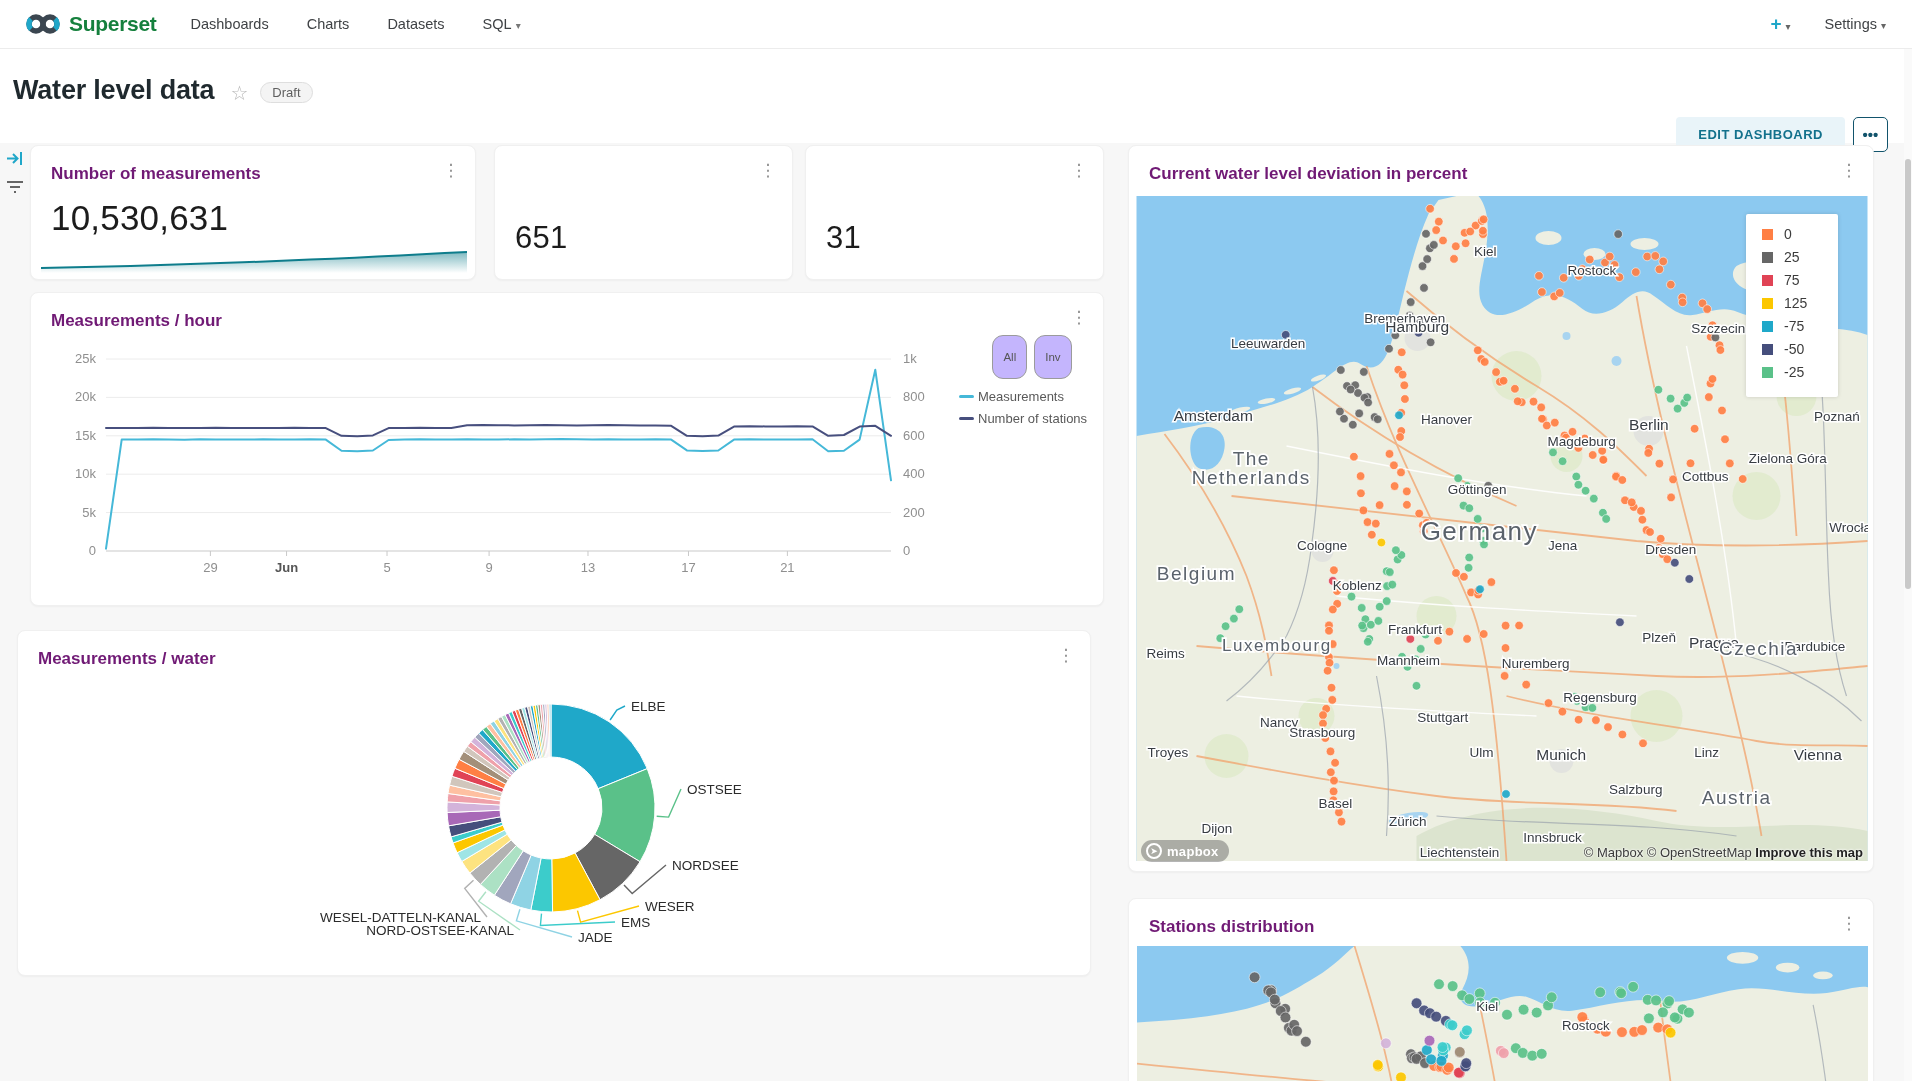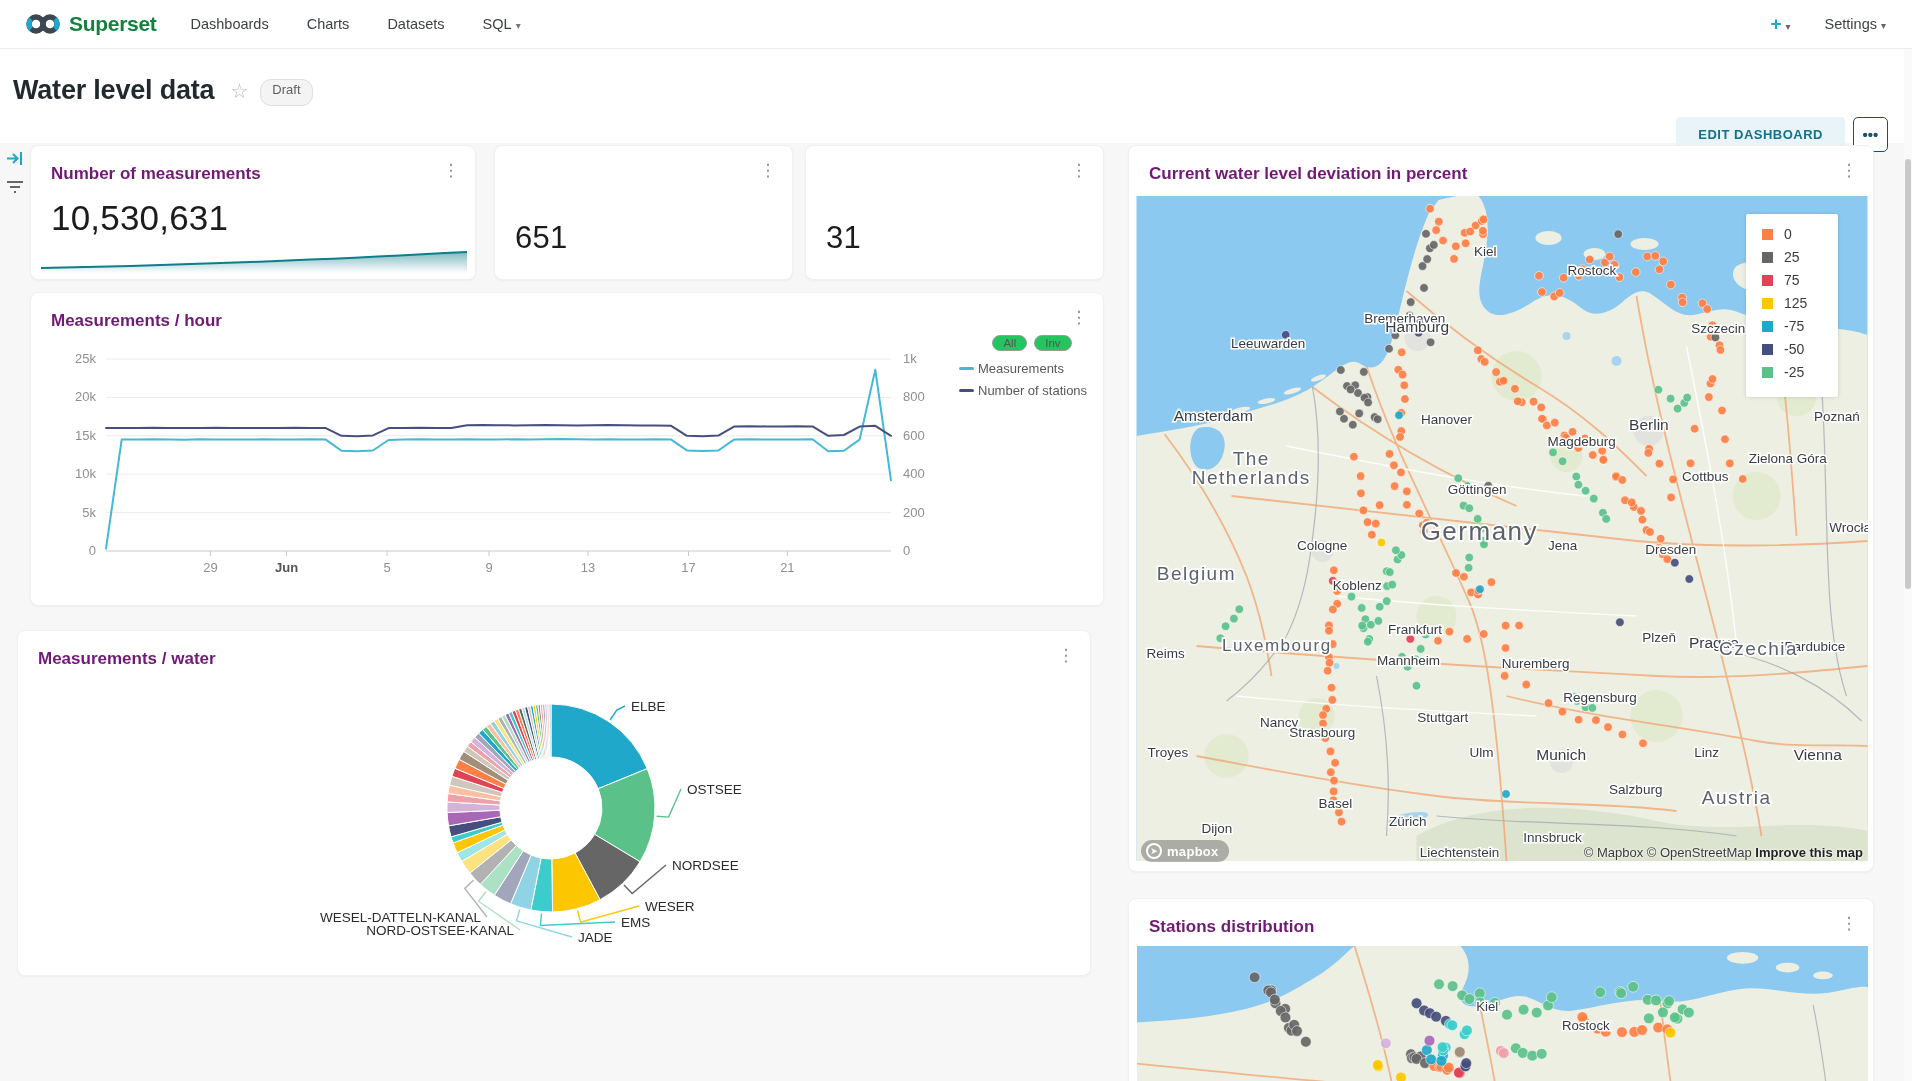--- a/index.html
+++ b/index.html
@@ -12,21 +12,21 @@
   .brand-name{font-size:21px;font-weight:bold;color:#15803d;letter-spacing:-0.3px;}
   .nav-items{display:flex;align-items:center;gap:38px;}
   .nav-item{font-size:14.5px;color:#3f4245;cursor:pointer;}
   .nav-item .caret{font-size:10px;color:#777;margin-left:4px;}
   .nav-right{margin-left:auto;display:flex;align-items:center;gap:34px;}
   .nav-plus{color:#20A7C9;font-size:19px;font-weight:bold;}
   .nav-plus .caret,.nav-settings .caret{font-size:10px;color:#666;margin-left:4px;font-weight:normal;}
   .nav-settings{font-size:14.5px;color:#3f4245;}
   
   .pageheader{position:absolute;left:0;top:49px;width:1912px;height:94px;background:#fff;}
-  .ph-inner{display:flex;padding:26px 0 0 13px;}
+  .ph-inner{display:flex;align-items:center;padding:26px 0 0 13px;}
   .page-title{font-size:27px;font-weight:bold;color:#1f292e;letter-spacing:-0.2px;}
   .fav-star{font-size:20px;color:#b9b9b9;margin:4px 0 0 16px;}
   .draft-pill{margin:4px 0 0 12px;font-size:13px;color:#5f5f5f;background:#f4f4f4;
     border:1px solid #dedede;border-radius:11px;padding:2px 11px;}
   .edit-btn{position:absolute;right:67px;top:68px;height:35px;padding:17px 22px;background:#e9f4f9;
     border:none;border-radius:4px;color:#12718c;font-weight:bold;font-size:13px;letter-spacing:0.5px;
     display:flex;align-items:center;cursor:pointer;font-family:"Liberation Sans",sans-serif;}
   .more-btn{position:absolute;right:24px;top:68px;width:35px;height:35px;background:#fff;
     border:1.5px solid #12546c;border-radius:5px;color:#12546c;font-size:15px;font-weight:bold;
     display:flex;align-items:center;justify-content:center;cursor:pointer;line-height:1;}
@@ -41,21 +41,21 @@
   .kpi-value{position:absolute;left:20px;top:52px;font-size:34px;color:#1c1c1c;letter-spacing:0.2px;}
   .kpi-value.two-line{top:74px;font-size:31px;}
   #kpi1 .kpi-value{font-size:35px;}
   .ax{font-size:13px;fill:#8f8f8f;}
   .axs{font-size:13px;fill:#555;font-weight:bold;}
   .donut-label{font-size:13.5px;fill:#2b2b2b;}
   
   .hour-legend{position:absolute;left:928px;top:42px;width:146px;}
   .pills{display:flex;gap:7px;justify-content:center;margin-bottom:10px;}
   .pill{border:1px solid #9b9b9b;border-radius:11px;font-size:11.5px;color:#555;
-    padding:1px 10px;cursor:pointer;background:#22c55e;}
+    padding:15px 10px;cursor:pointer;background:#c4b5fd;}
   .lg-row{display:flex;align-items:center;gap:4px;margin-bottom:7px;cursor:pointer;}
   .lg-swatch{width:15px;height:3px;border-radius:2px;flex:0 0 auto;}
   .lg-text{font-size:13px;color:#595959;white-space:nowrap;}
   
   .map-city{font-size:13.5px;fill:#373c42;stroke:#ffffff;stroke-width:3px;paint-order:stroke;}
   .map-country{font-size:19px;fill:#5a626b;stroke:#ffffff;stroke-width:3.5px;paint-order:stroke;letter-spacing:1.5px;}
   .map-legend{position:absolute;left:617px;top:68px;width:92px;background:#fff;border-radius:2px;
     box-shadow:0 0 4px rgba(0,0,0,0.15);padding:12px 0 10px 16px;}
   .ml-row{display:flex;align-items:center;gap:11px;margin-bottom:7px;cursor:pointer;}
   .ml-swatch{width:11px;height:11px;flex:0 0 auto;}

